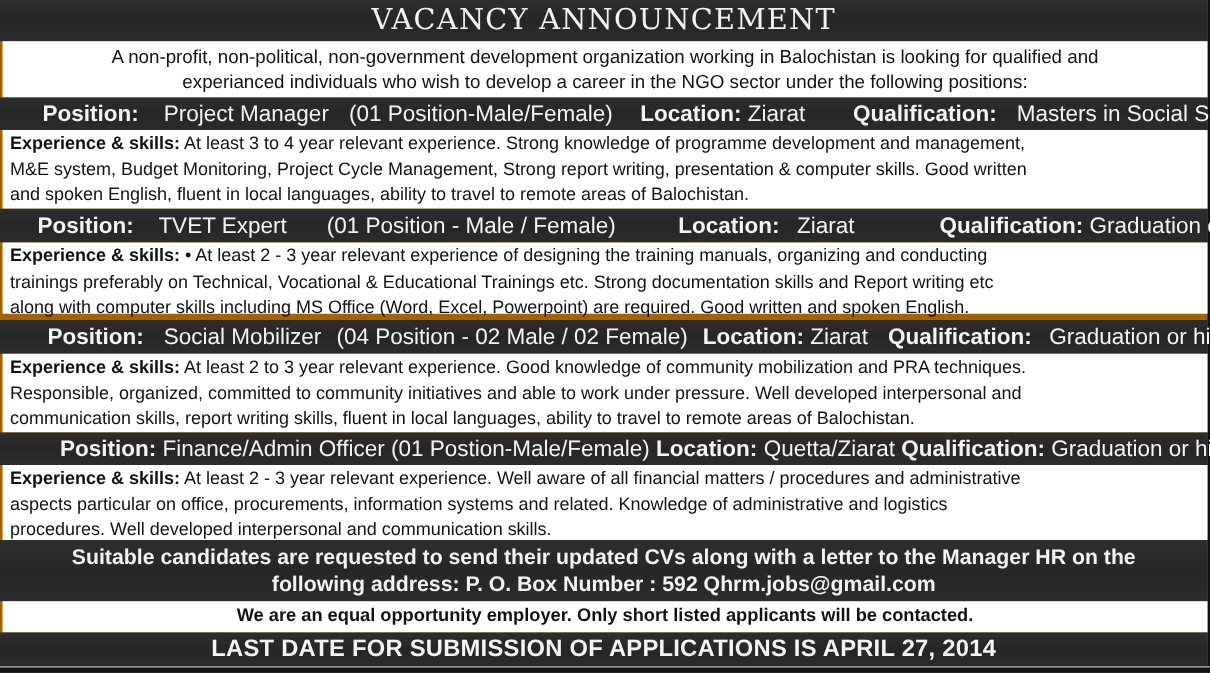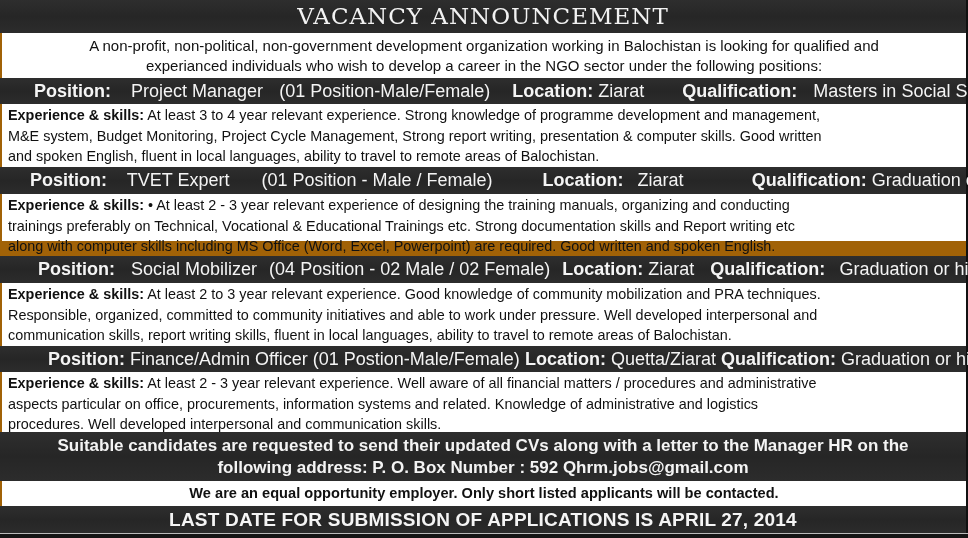--- a/index.html
+++ b/index.html
@@ -112,21 +112,21 @@
     <span class="sp" style="width:22px"></span>
     <span>(01 Position - Male / Female)</span>
     <span class="sp" style="width:40px"></span>
     <b>Location:</b>
     <span class="sp" style="width:4px"></span>
     <span>Ziarat</span>
     <span class="sp" style="width:58px"></span>
     <b>Qualification:</b>
     <span>Graduation or higher</span>
   </div>
-  <div class="band-light exp" style="top:194px;height:47px;">
+  <div class="band-light exp" style="top:194px;height:57px;">
     <div><span class="lbl">Experience &amp; skills:</span> <span>• At least 2 - 3 year relevant experience of designing the training manuals, organizing and conducting</span></div>
     <div>trainings preferably on Technical, Vocational &amp; Educational Trainings etc. Strong documentation skills and Report writing etc</div>
     <div>along with computer skills including MS Office (Word, Excel, Powerpoint) are required. Good written and spoken English.</div>
   </div>
 
   <div class="band-dark pos-bar" style="top:256px;height:27px;line-height:27px;padding-left:38px;">
     <b>Position:</b>
     <span class="sp" style="width:6px"></span>
     <span>Social Mobilizer</span>
     <span class="sp" style="width:2px"></span>

